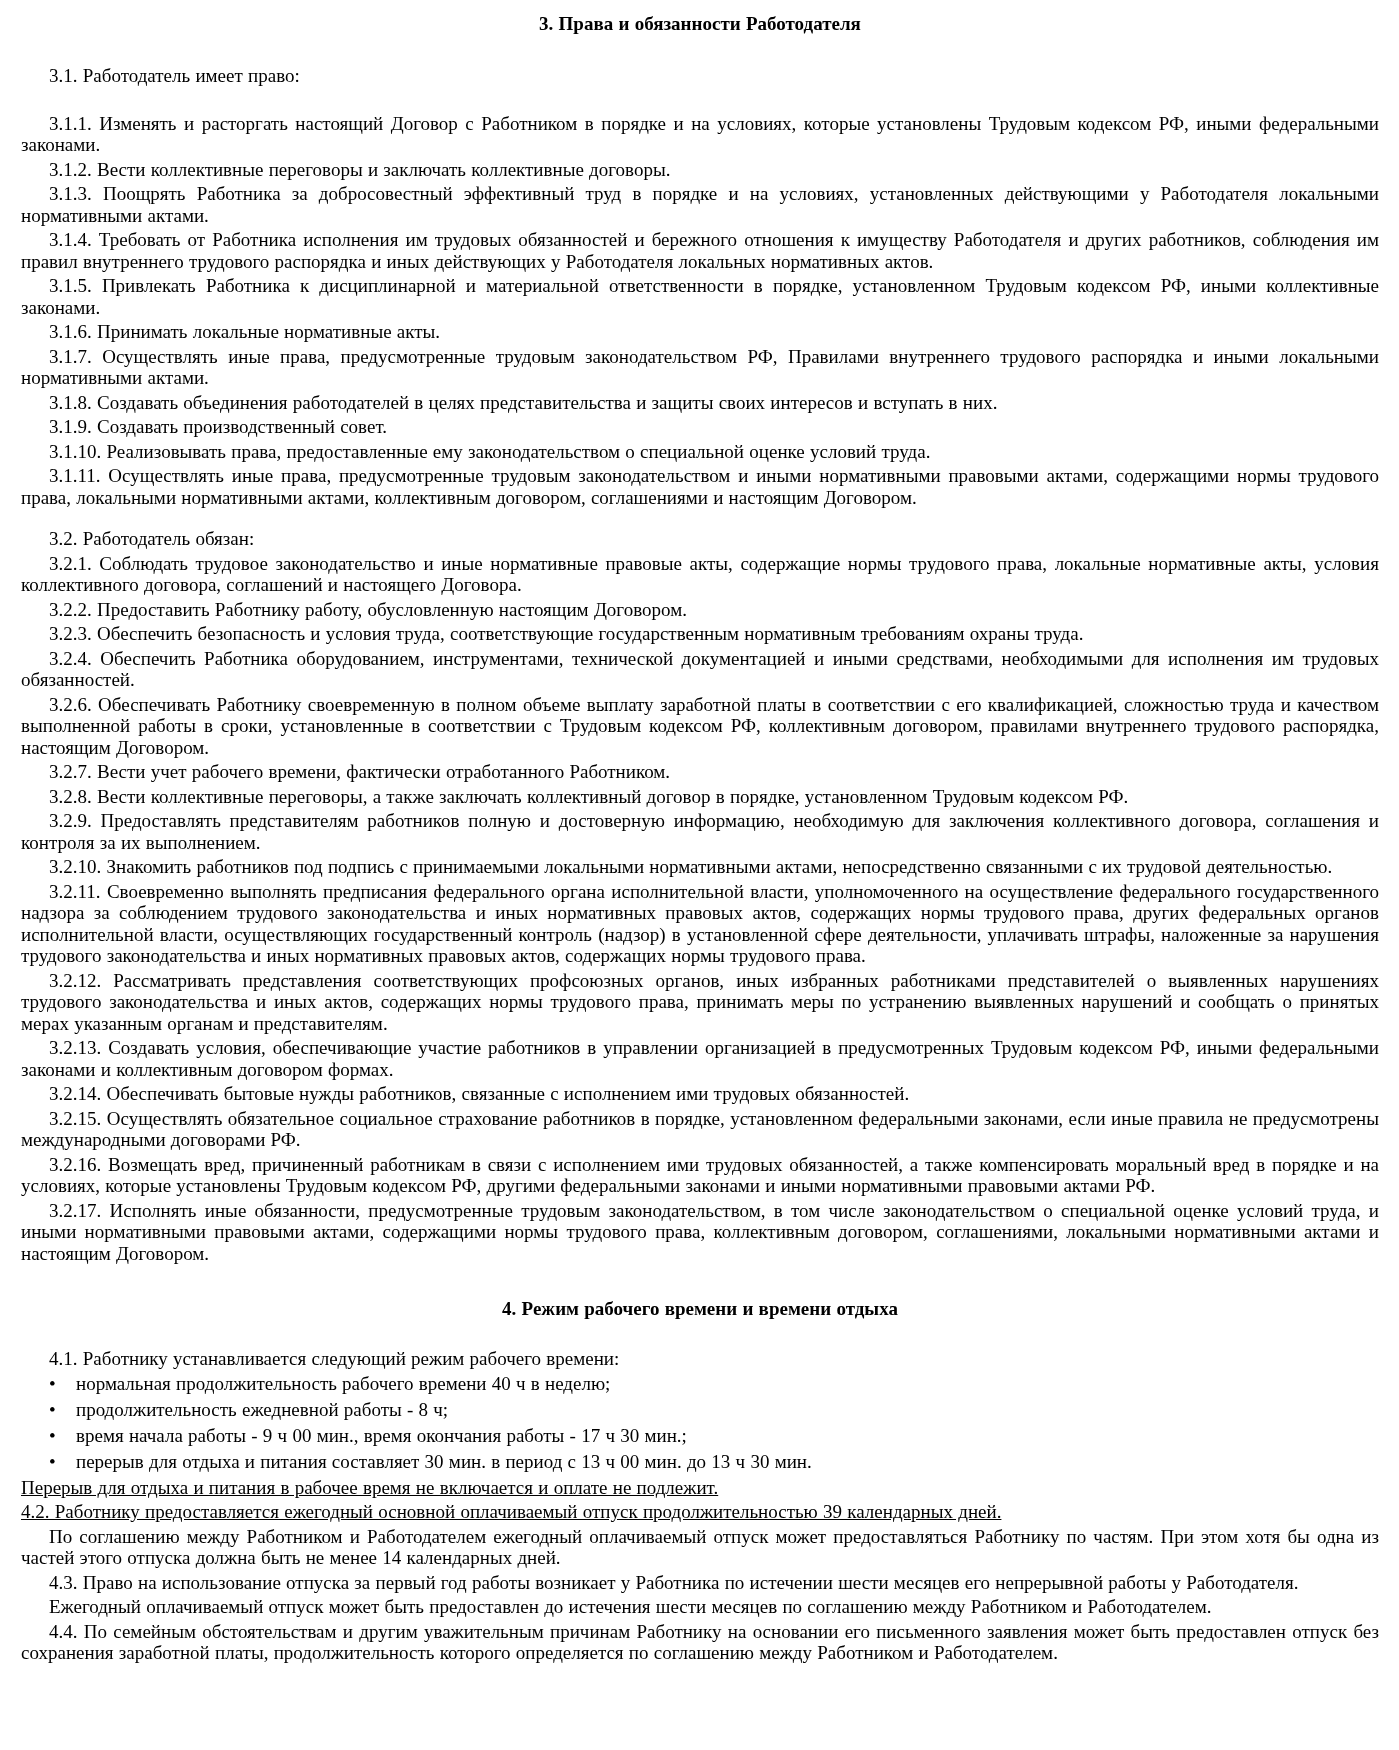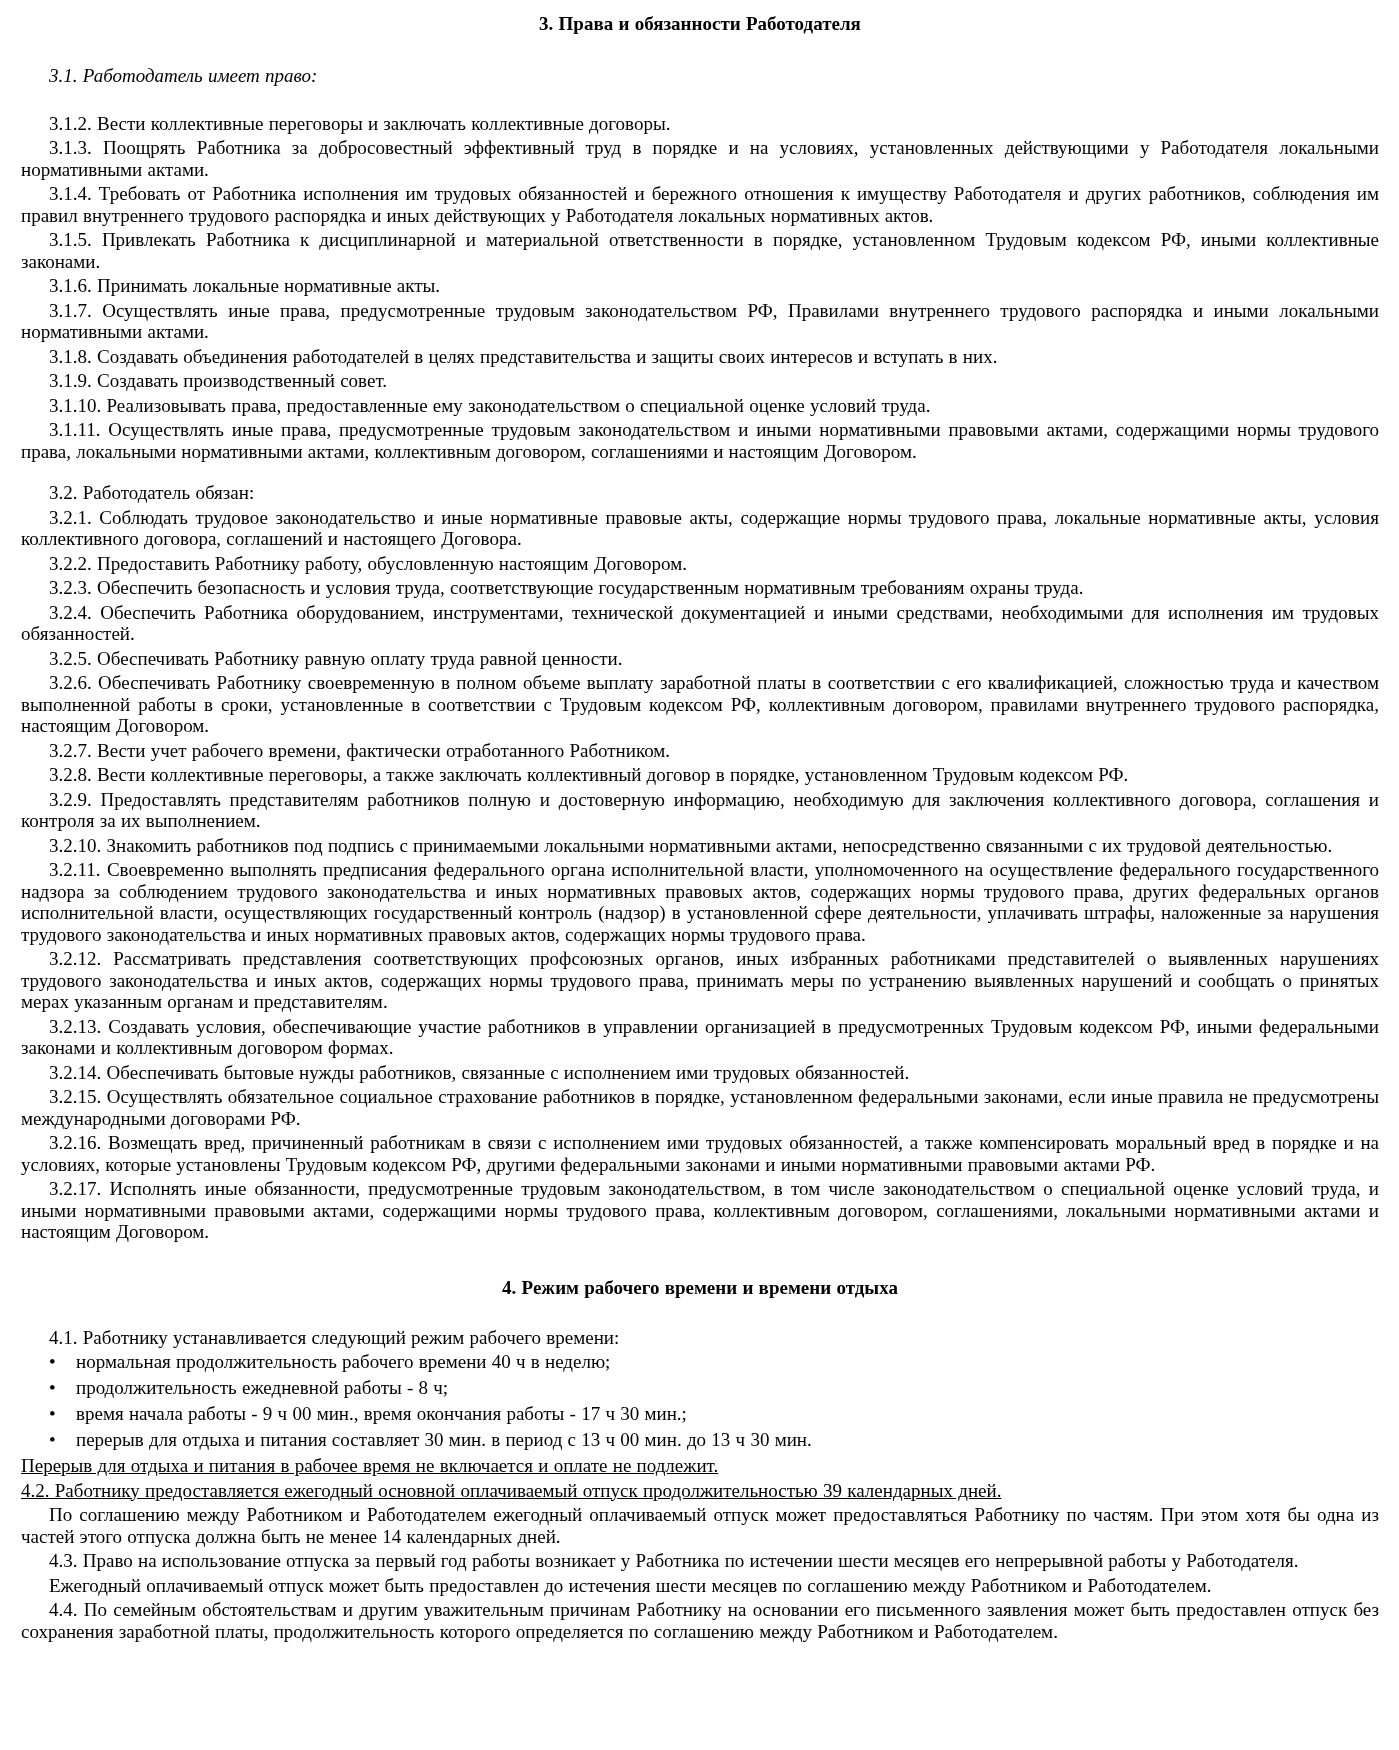--- a/index.html
+++ b/index.html
@@ -39,21 +39,20 @@
     text-indent: 0;
     margin: 0 0 30px 0;
     line-height: 22px;
   }
   .sec-title-gap {
     margin-top: 34px;
     margin-bottom: 28px;
   }
   .sub-heading-1 {
     margin-bottom: 26px;
-    font-style: italic;
   }
   .sub-heading-2 {
     margin-top: 20px;
   }
   .bullet {
     text-indent: 28px;
     margin-bottom: 4.5px;
   }
   .bullet-glyph {
     display: inline-block;
@@ -63,38 +62,38 @@
 </style>
 </head>
 <body>
 
 <div class="page">
 
   <p class="para sec-title">3. Права и обязанности Работодателя</p>
 
   <p class="para sub-heading-1">3.1. Работодатель имеет право:</p>
 
+  <p class="para">3.1.1. Изменять и расторгать настоящий Договор с Работником в порядке и на условиях, которые установлены Трудовым кодексом РФ, иными федеральными законами.</p>
   <p class="para">3.1.2. Вести коллективные переговоры и заключать коллективные договоры.</p>
   <p class="para">3.1.3. Поощрять Работника за добросовестный эффективный труд в порядке и на условиях, установленных действующими у Работодателя локальными нормативными актами.</p>
   <p class="para">3.1.4. Требовать от Работника исполнения им трудовых обязанностей и бережного отношения к имуществу Работодателя и других работников, соблюдения им правил внутреннего трудового распорядка и иных действующих у Работодателя локальных нормативных актов.</p>
   <p class="para">3.1.5. Привлекать Работника к дисциплинарной и материальной ответственности в порядке, установленном Трудовым кодексом РФ, иными коллективные законами.</p>
   <p class="para">3.1.6. Принимать локальные нормативные акты.</p>
   <p class="para">3.1.7. Осуществлять иные права, предусмотренные трудовым законодательством РФ, Правилами внутреннего трудового распорядка и иными локальными нормативными актами.</p>
   <p class="para">3.1.8. Создавать объединения работодателей в целях представительства и защиты своих интересов и вступать в них.</p>
   <p class="para">3.1.9. Создавать производственный совет.</p>
   <p class="para">3.1.10. Реализовывать права, предоставленные ему законодательством о специальной оценке условий труда.</p>
   <p class="para">3.1.11. Осуществлять иные права, предусмотренные трудовым законодательством и иными нормативными правовыми актами, содержащими нормы трудового права, локальными нормативными актами, коллективным договором, соглашениями и настоящим Договором.</p>
 
   <p class="para sub-heading-2">3.2. Работодатель обязан:</p>
 
   <p class="para">3.2.1. Соблюдать трудовое законодательство и иные нормативные правовые акты, содержащие нормы трудового права, локальные нормативные акты, условия коллективного договора, соглашений и настоящего Договора.</p>
   <p class="para">3.2.2. Предоставить Работнику работу, обусловленную настоящим Договором.</p>
   <p class="para">3.2.3. Обеспечить безопасность и условия труда, соответствующие государственным нормативным требованиям охраны труда.</p>
   <p class="para">3.2.4. Обеспечить Работника оборудованием, инструментами, технической документацией и иными средствами, необходимыми для исполнения им трудовых обязанностей.</p>
-  <p class="para">3.2.5. Обеспечивать Работнику равную оплату труда равной ценности.</p>
   <p class="para">3.2.6. Обеспечивать Работнику своевременную в полном объеме выплату заработной платы в соответствии с его квалификацией, сложностью труда и качеством выполненной работы в сроки, установленные в соответствии с Трудовым кодексом РФ, коллективным договором, правилами внутреннего трудового распорядка, настоящим Договором.</p>
   <p class="para">3.2.7. Вести учет рабочего времени, фактически отработанного Работником.</p>
   <p class="para">3.2.8. Вести коллективные переговоры, а также заключать коллективный договор в порядке, установленном Трудовым кодексом РФ.</p>
   <p class="para">3.2.9. Предоставлять представителям работников полную и достоверную информацию, необходимую для заключения коллективного договора, соглашения и контроля за их выполнением.</p>
   <p class="para">3.2.10. Знакомить работников под подпись с принимаемыми локальными нормативными актами, непосредственно связанными с их трудовой деятельностью.</p>
   <p class="para">3.2.11. Своевременно выполнять предписания федерального органа исполнительной власти, уполномоченного на осуществление федерального государственного надзора за соблюдением трудового законодательства и иных нормативных правовых актов, содержащих нормы трудового права, других федеральных органов исполнительной власти, осуществляющих государственный контроль (надзор) в установленной сфере деятельности, уплачивать штрафы, наложенные за нарушения трудового законодательства и иных нормативных правовых актов, содержащих нормы трудового права.</p>
   <p class="para">3.2.12. Рассматривать представления соответствующих профсоюзных органов, иных избранных работниками представителей о выявленных нарушениях трудового законодательства и иных актов, содержащих нормы трудового права, принимать меры по устранению выявленных нарушений и сообщать о принятых мерах указанным органам и представителям.</p>
   <p class="para">3.2.13. Создавать условия, обеспечивающие участие работников в управлении организацией в предусмотренных Трудовым кодексом РФ, иными федеральными законами и коллективным договором формах.</p>
   <p class="para">3.2.14. Обеспечивать бытовые нужды работников, связанные с исполнением ими трудовых обязанностей.</p>
   <p class="para">3.2.15. Осуществлять обязательное социальное страхование работников в порядке, установленном федеральными законами, если иные правила не предусмотрены международными договорами РФ.</p>

